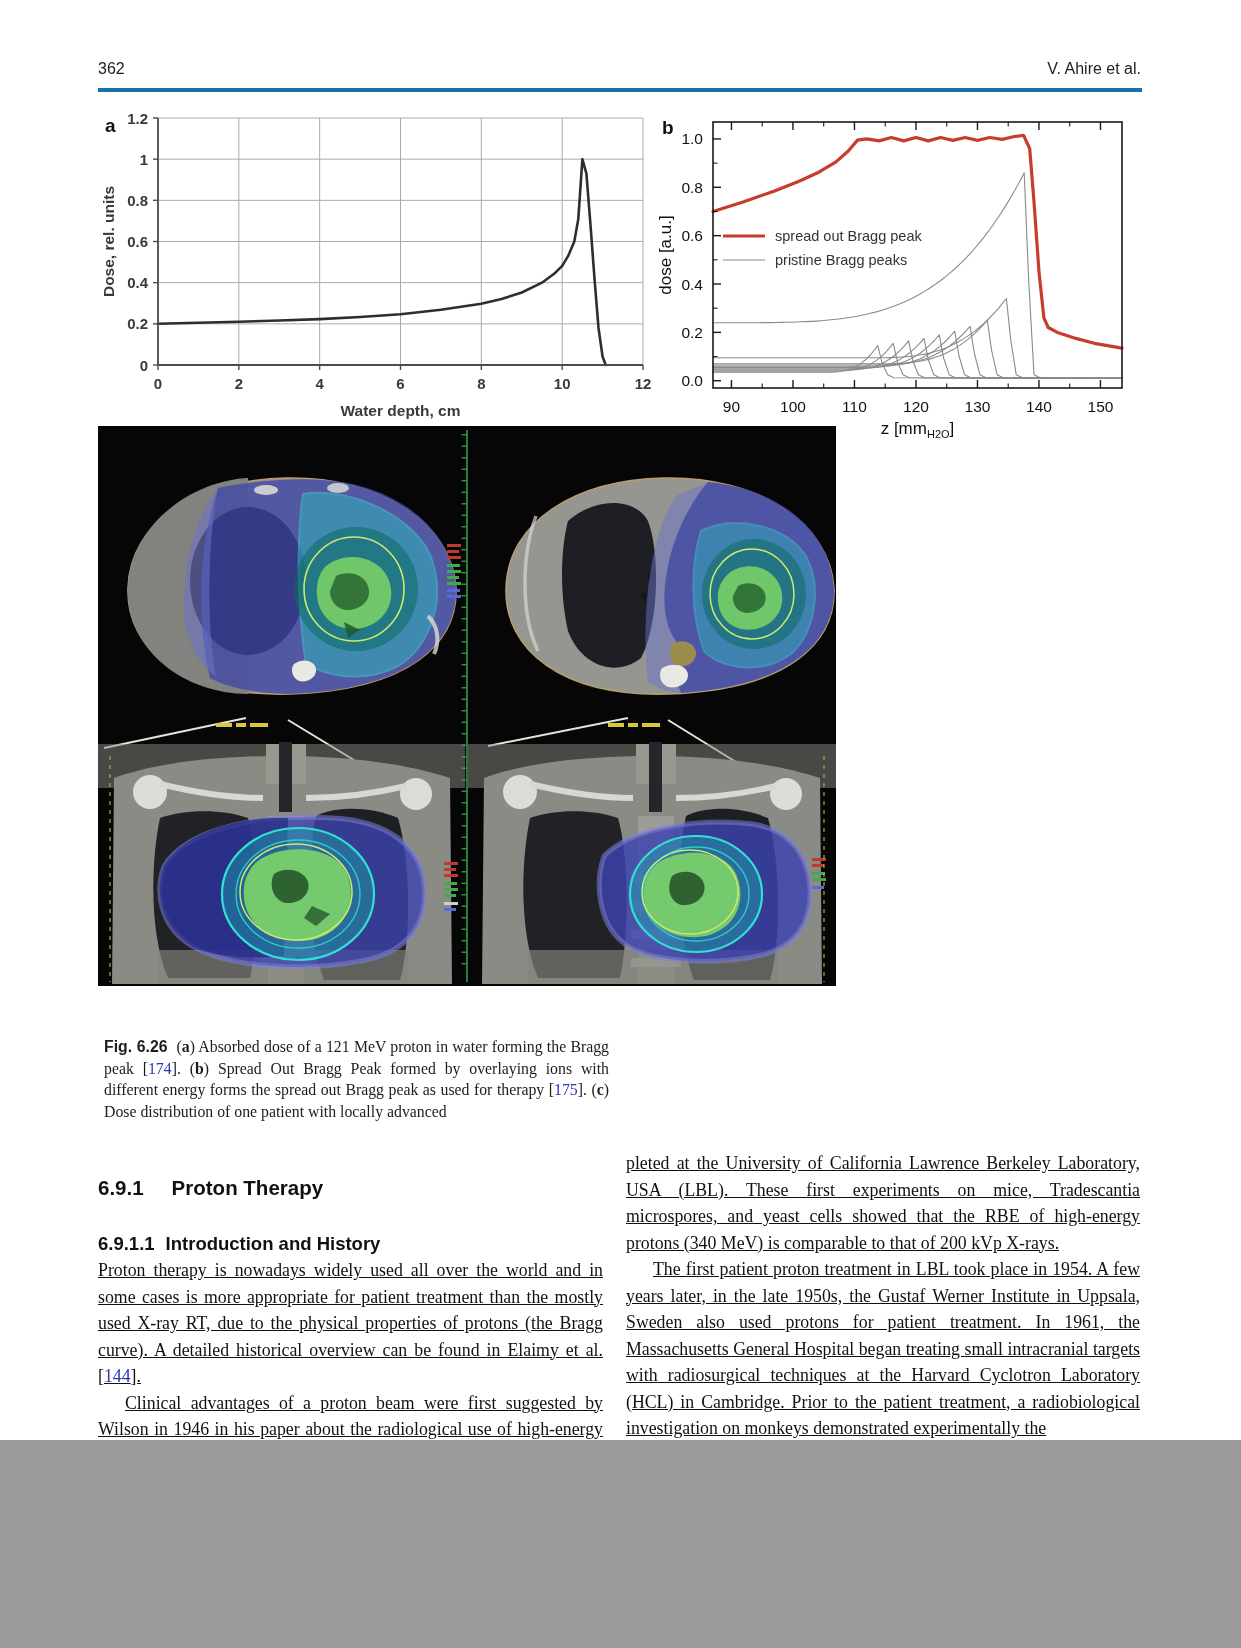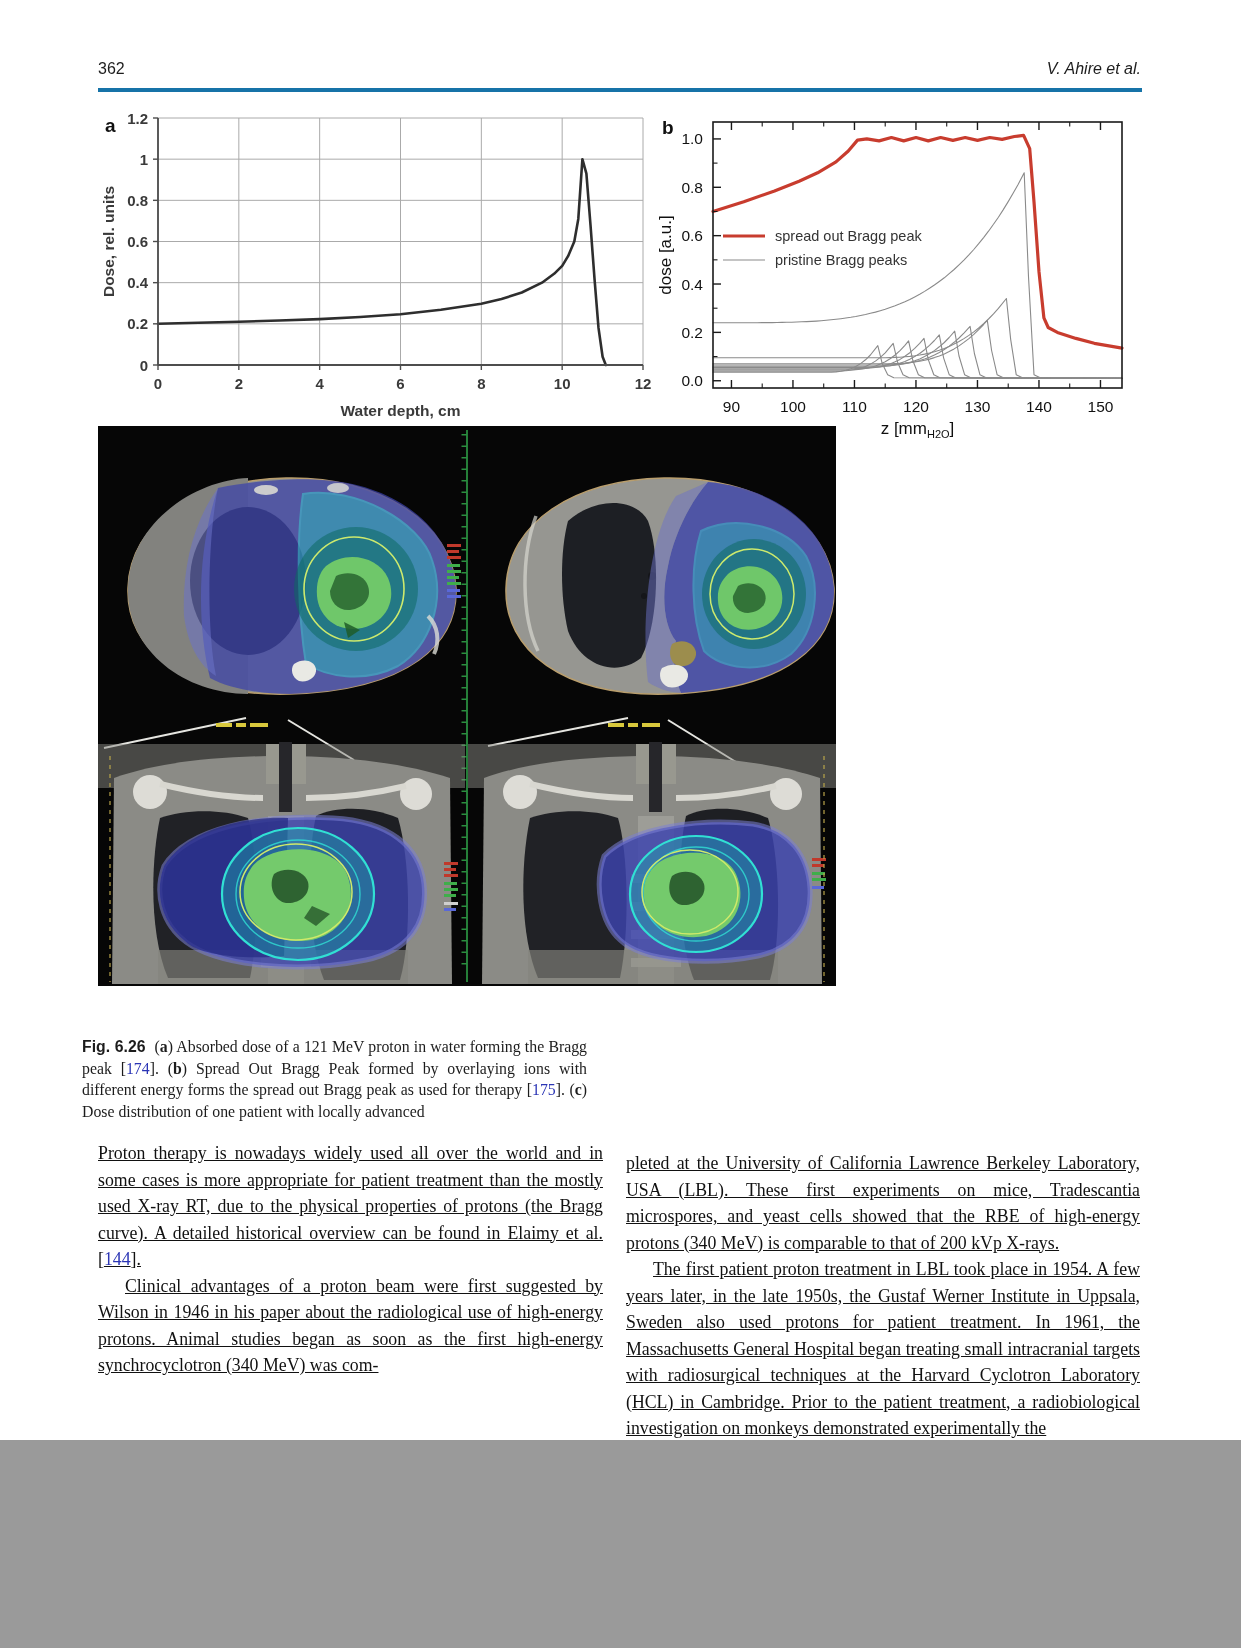--- a/index.html
+++ b/index.html
@@ -1,35 +1,35 @@
 <!DOCTYPE html>
 <html style="--accent: #1673a8;"><head>
 <meta charset="utf-8">
 <style>
   html,body{margin:0;padding:0;background:#9a9a9a;}
   .page{position:relative;width:1241px;height:1440px;background:#ffffff;margin:0 auto;
         font-family:"Liberation Serif",serif;color:#111;overflow:hidden;}
   .runhead{position:absolute;top:60px;font:16px "Liberation Sans",sans-serif;color:#1d1d1d;}
-  #pgnum{left:98px;} #runauthor{right:100px;font-style:italic;}
+  #pgnum{left:98px;} #runauthor{right:100px;}
   .rule{position:absolute;left:98px;width:1044px;height:4px;background:var(--accent,#1673a8);}
   .rule-top{top:88px;} .rule-bottom{top:1641px;}
   svg.chart{position:absolute;}
   #chart-a{left:98px;top:110px;}
   #chart-b{left:655px;top:110px;}
   #ct{position:absolute;left:98px;top:426px;}
   .panel-letter{position:absolute;font:bold 19px "Liberation Sans",sans-serif;color:#101010;}
   #lab-a{left:105px;top:115px;}
   #lab-b{left:662px;top:117px;}
   #lab-c{left:112px;top:440px;color:#fff;}
   #chart-a .tick{font:600 15px "Liberation Sans",sans-serif;fill:#3a3a3a;}
   #chart-a .axlab{font:600 15.5px "Liberation Sans",sans-serif;fill:#3a3a3a;}
   #chart-b .tick{font:15.5px "Liberation Sans",sans-serif;fill:#111;}
   #chart-b .axlab{font:17px "Liberation Sans",sans-serif;fill:#111;}
   #chart-b .legend{font:14.5px "Liberation Sans",sans-serif;fill:#333;}
-  .caption{position:absolute;left:82px;top:1036px;width:1042px;display:flex;gap:23px;
+  .caption{position:absolute;left:104px;top:1036px;width:1042px;display:flex;gap:23px;
            font-size:15.8px;line-height:21.5px;text-align:justify;color:#1c1c1c;}
   .caption .col1{width:505px;} .caption .col2{width:514px;}
   .figlabel{font-family:"Liberation Sans",sans-serif;font-weight:bold;margin-right:9px;}
   .ref{color:#2b35b5;}
   .b{font-weight:bold;}
   .bodyrow{position:absolute;left:98px;top:1140px;width:1042px;display:flex;gap:23px;}
   .bcol{width:505px;font-size:17.8px;line-height:26.5px;text-align:justify;}
   .bcol2{width:514px;}
   .bcol2 .firstp{margin-top:10px;}
   .sec{font:bold 20.5px "Liberation Sans",sans-serif;margin:36px 0 0 0;color:#111;}
@@ -323,20 +323,26 @@
       <line x1="356" y1="330" x2="356" y2="556" stroke="#b9a44a" stroke-width="1.5" stroke-dasharray="4,5" opacity="0.8"></line>
     </g>
   </svg>
 
   <div class="caption">
     <div class="col1"><span class="figlabel">Fig. 6.26</span><span>(</span><span class="b">a</span><span>) Absorbed dose of a 121 MeV proton in water forming the Bragg peak [</span><span class="ref">174</span><span>]. (</span><span class="b">b</span><span>) Spread Out Bragg Peak formed by overlaying ions with different energy forms the spread out Bragg peak as used for therapy [</span><span class="ref">175</span><span>]. (</span><span class="b">c</span><span>) Dose distribution of one patient with locally advanced</span></div>
   </div>
 
   <div class="bodyrow">
     <div class="bcol">
+      <div class="sec">
+        <span class="num">6.9.1</span><span>Proton Therapy</span>
+      </div>
+      <div class="subsec">
+        <span class="num">6.9.1.1</span><span>Introduction and History</span>
+      </div>
       <p><span>Proton therapy is nowadays widely used all over the world and in some cases is more appropriate for patient treatment than the mostly used X-ray RT, due to the physical properties of protons (the Bragg curve). A detailed historical overview can be found in Elaimy et al. [</span><span class="ref">144</span><span>].</span></p>
       <p class="indent"><span>Clinical advantages of a proton beam were first suggested by Wilson in 1946 in his paper about the radiological use of high-energy protons. Animal studies began as soon as the first high-energy synchrocyclotron (340 MeV) was com-</span></p>
     </div>
     <div class="bcol bcol2">
       <p class="firstp"><span>pleted at the University of California Lawrence Berkeley Laboratory, USA (LBL). These first experiments on mice, Tradescantia microspores, and yeast cells showed that the RBE of high-energy protons (340 MeV) is comparable to that of 200 kVp X-rays.</span></p>
       <p class="indent"><span>The first patient proton treatment in LBL took place in 1954. A few years later, in the late 1950s, the Gustaf Werner Institute in Uppsala, Sweden also used protons for patient treatment. In 1961, the Massachusetts General Hospital began treating small intracranial targets with radiosurgical techniques at the Harvard Cyclotron Laboratory (HCL) in Cambridge. Prior to the patient treatment, a radiobiological investigation on monkeys demonstrated experimentally the</span></p>
     </div>
   </div>
 
   <div class="rule rule-bottom"></div>

